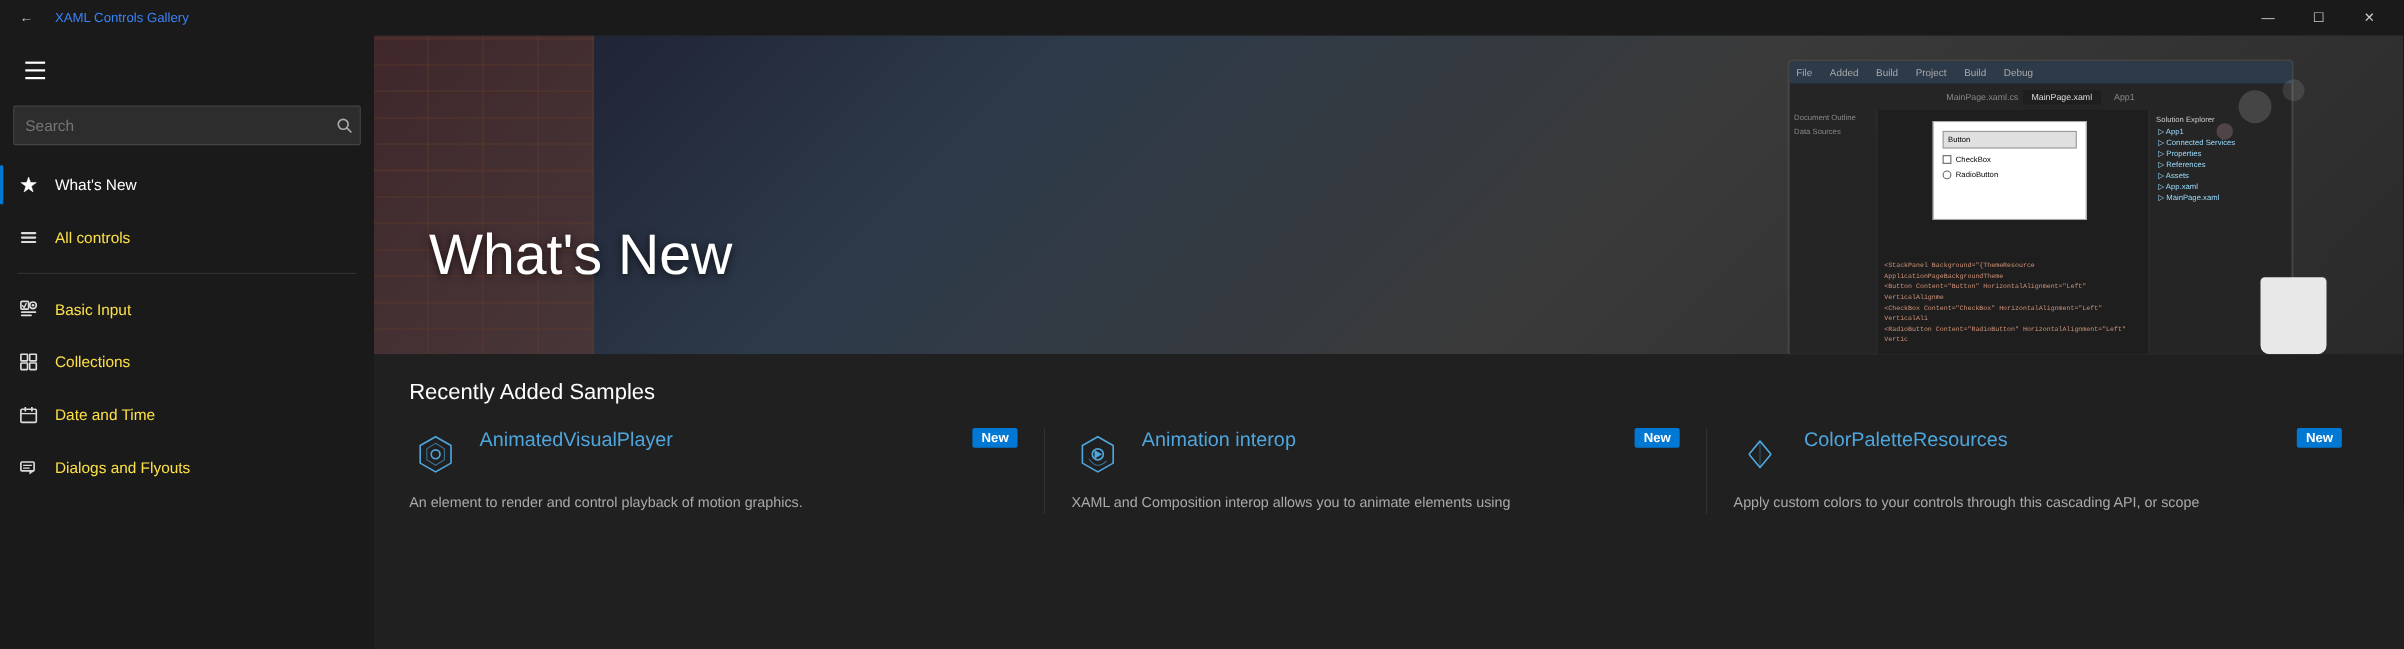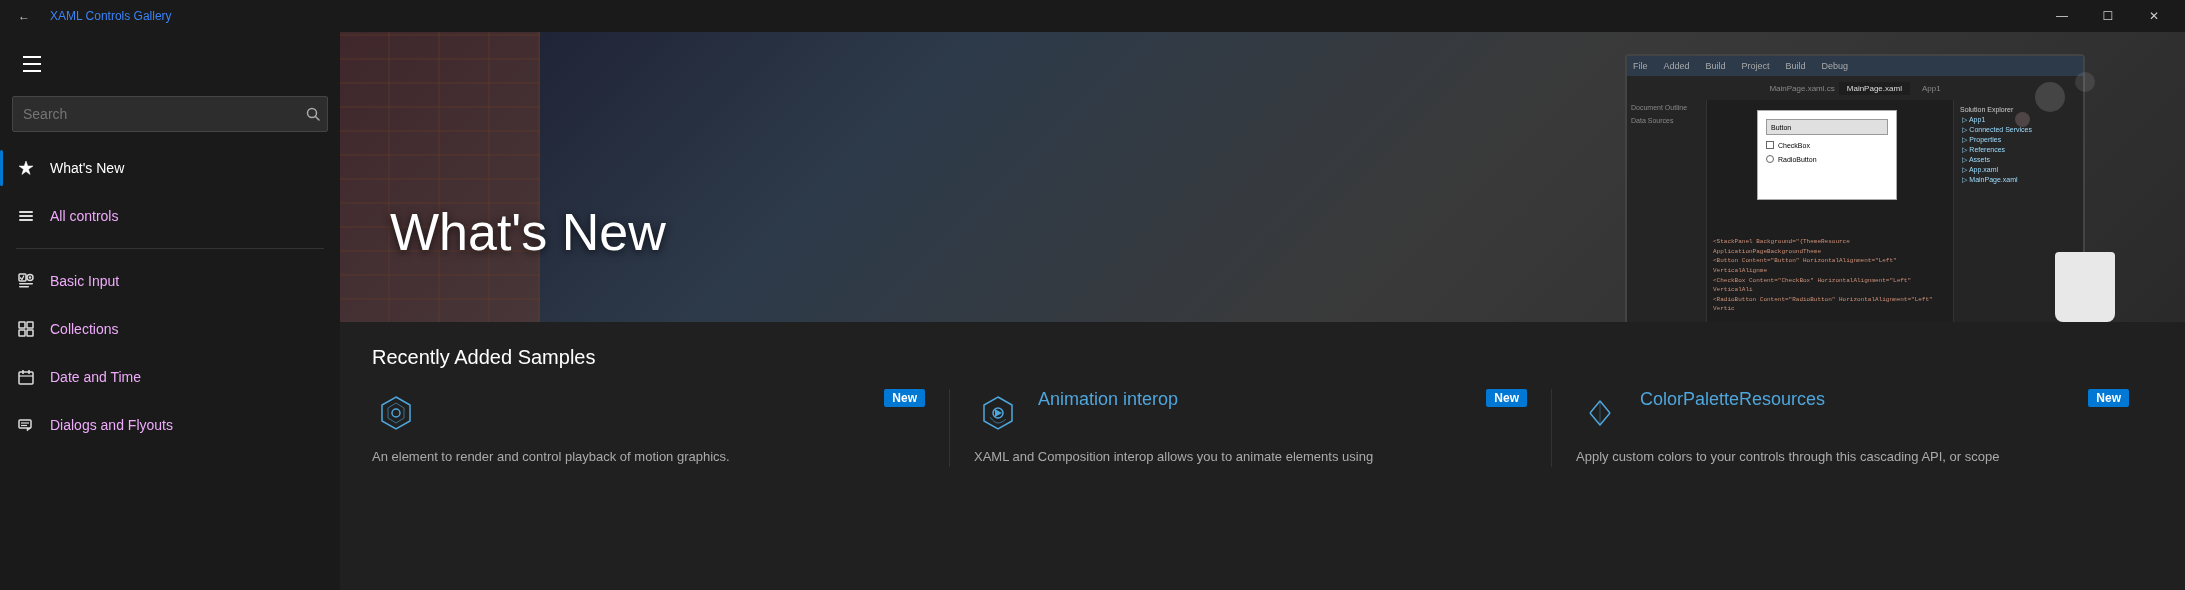--- a/index.html
+++ b/index.html
@@ -113,21 +113,21 @@
       font-size: 14px;
     }
     .nav-item {
       display: flex;
       align-items: center;
       height: 48px;
       padding: 0 16px;
       cursor: pointer;
       gap: 14px;
       font-size: 14px;
-      color: #f0abfc;
+      color: #fde047;
       position: relative;
     }
     .nav-item.active {
       color: #fff;
     }
     .nav-item.active::before {
       content: '';
       position: absolute;
       left: 0;
       top: 6px;
@@ -614,20 +614,23 @@
 
         <div class="sample-card">
           <div class="sample-card-header">
             <div class="sample-icon">
               <svg width="44" height="44" viewBox="0 0 44 44" fill="none">
                 <path d="M22 6L36 14V30L22 38L8 30V14L22 6Z" stroke="#4ea6dc" stroke-width="1.5" fill="none"></path>
                 <path d="M22 12L30 17V27L22 32L14 27V17L22 12Z" stroke="#4ea6dc" stroke-width="1" fill="none" opacity="0.6"></path>
                 <circle cx="22" cy="22" r="4" stroke="#4ea6dc" stroke-width="1.5" fill="none"></circle>
               </svg>
             </div>
+            <div class="sample-title-block">
+              <a class="sample-name">AnimatedVisualPlayer</a>
+            </div>
             <span class="new-badge">New</span>
           </div>
           <p class="sample-desc">An element to render and control playback of motion graphics.</p>
         </div>
 
         <div class="sample-card">
           <div class="sample-card-header">
             <div class="sample-icon">
               <svg width="44" height="44" viewBox="0 0 44 44" fill="none">
                 <path d="M22 6L36 14V30L22 38L8 30V14L22 6Z" stroke="#4ea6dc" stroke-width="1.5" fill="none"></path>

